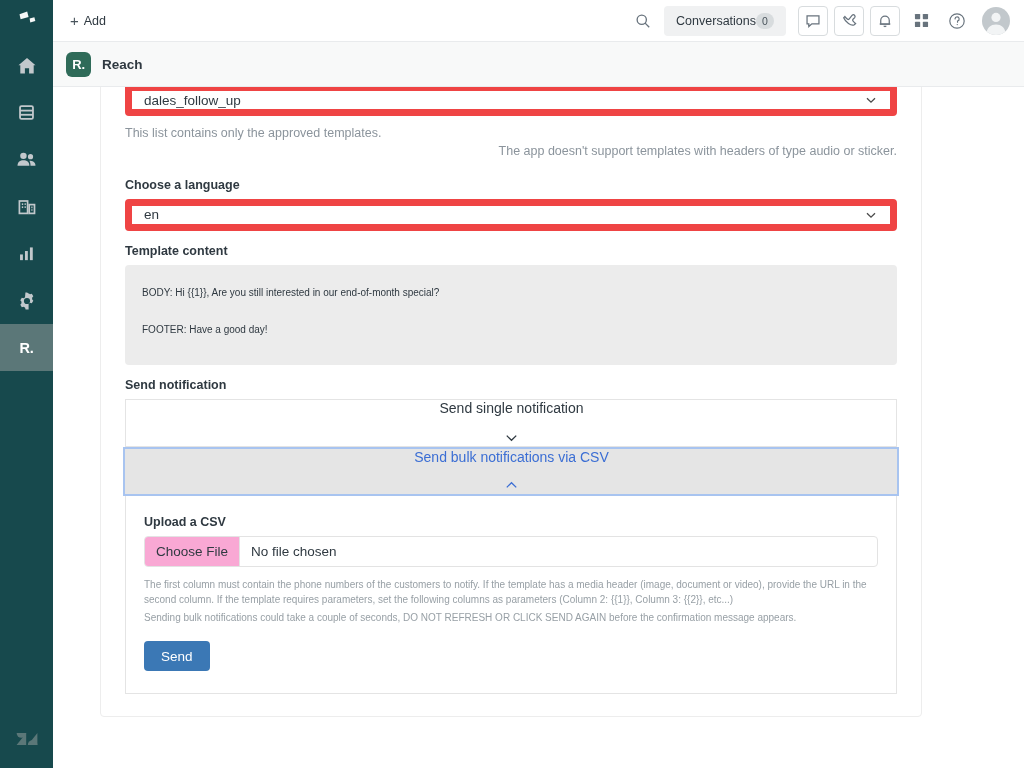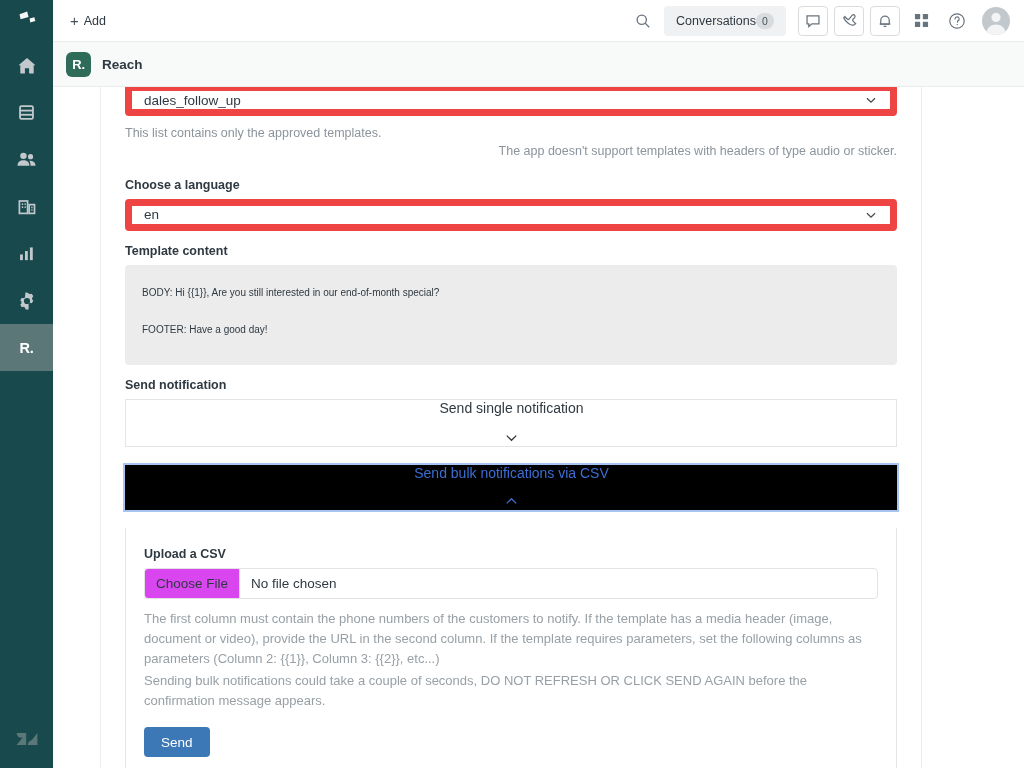--- a/index.html
+++ b/index.html
@@ -164,51 +164,51 @@
   .acc-item {
     border: 1px solid #e4e4e4;
     background: #ffffff;
     height: 48px;
     display: flex; align-items: center; justify-content: space-between;
     padding: 0 18px 0 19px;
     font-size: 14px; color: #2f3941; flex-direction: column;
   }
   .acc-item + .acc-item { border-top: none; }
   .acc-item.open {
-    background: #000000;
+    background: #e5e5e5;
     border: 2px solid #a8c4f0;
     color: #3b6ed4;
     height: 49px;
-    margin: 16px -2px;
+    margin: 0 -2px;
     width: calc(100% + 4px);
   }
   .acc-item.open .chev { color: #3b6ed4; }
   .acc-item .chev { color: #2f3941; }
 
   .acc-body {
     border: 1px solid #e4e4e4; border-top: none;
     padding: 19px 18px 22px 18px;
   }
   .file-row {
     display: flex; align-items: stretch;
     border: 1px solid #e3e3e3; border-radius: 4px;
     height: 31px; overflow: hidden; background: #ffffff;
     width: 100%;
   }
   .file-btn {
-    background: #d946ef; border-right: 1px solid #e3e3e3;
+    background: #f9a8d4; border-right: 1px solid #e3e3e3;
     display: flex; align-items: center; padding: 0 11px;
     font-size: 13.5px; color: #2f3941;
   }
   .file-name {
     display: flex; align-items: center; padding: 0 11px;
     font-size: 13.5px; color: #2f3941;
   }
   .help {
-    font-size: 13px; color: #98a0a6; line-height: 1.55;
+    font-size: 10px; color: #98a0a6; line-height: 1.55;
     margin-top: 10px;
   }
   .help + .help { margin-top: 2px; }
   .send-btn {
     margin-top: 16px;
     background: #3b78b5; color: #ffffff;
     border: none; border-radius: 4px;
     height: 30px; padding: 12px 17px;
     font-size: 13.5px; font-family: inherit;
     display: inline-flex; align-items: center;

